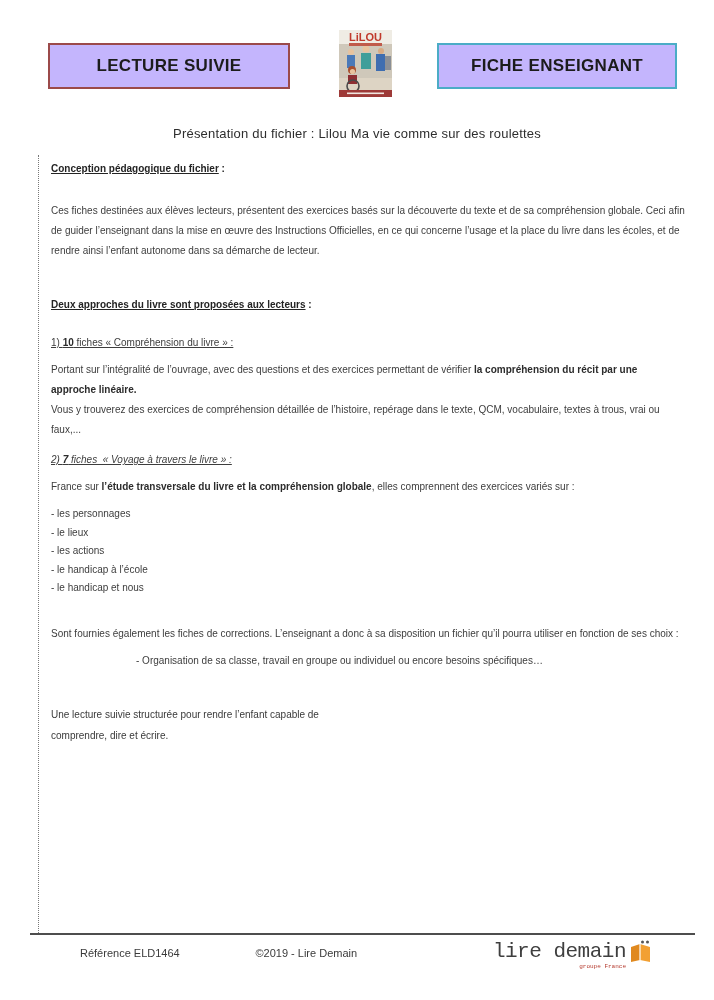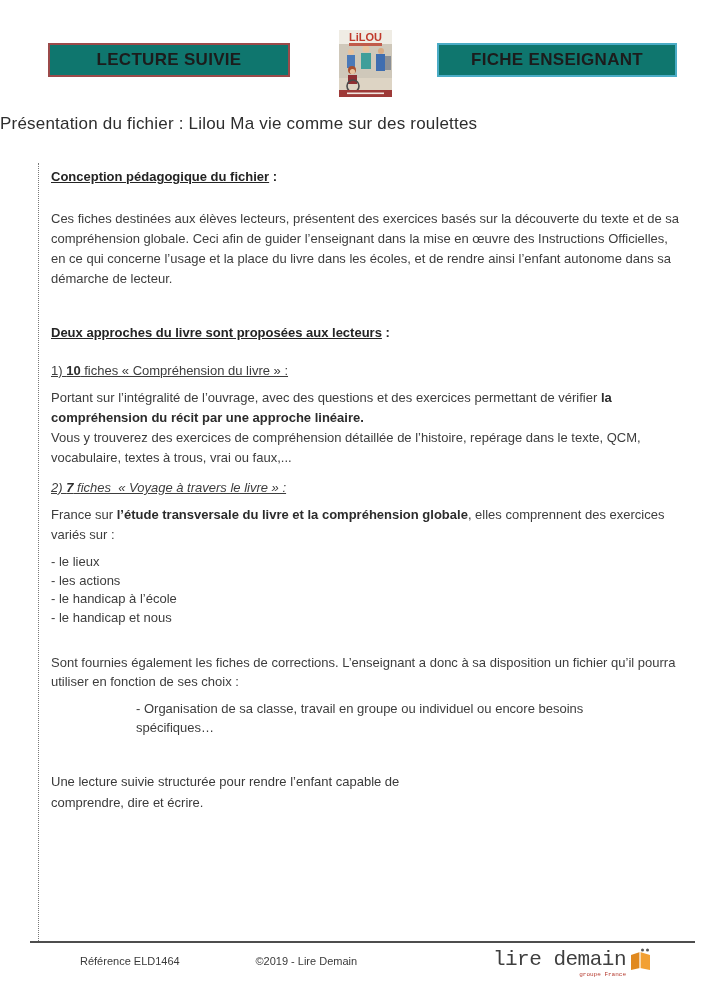--- a/index.html
+++ b/index.html
@@ -13,50 +13,50 @@
     font-family: "Liberation Sans", sans-serif;
     color: #3d3d3d;
     overflow: hidden;
   }
 
   
   .header { position: relative; height: 108px; }
   .hdr-box {
     position: absolute;
     top: 43px;
-    height: 34px;
-    background: #0f766e;
+    height: 46px;
+    background: #c4b5fd;
     display: flex;
     align-items: center;
     justify-content: center;
     font-weight: bold;
     font-size: 17px;
     letter-spacing: 0.3px;
     color: #1c1c1c;
   }
   .hdr-box.lecture { left: 48px; width: 242px; border: 2px solid #9b4a4a; }
   .hdr-box.fiche   { left: 437px; width: 240px; border: 2px solid #4bacc6; }
   .cover { position: absolute; left: 339px; top: 30px; width: 69px; height: 67px; }
 
   
   .doc-title {
-    margin-top: 6px;
-    text-align: left;
-    font-size: 17px;
+    margin-top: 18px;
+    text-align: center;
+    font-size: 13px;
     color: #2e2e2e;
     letter-spacing: 0.2px;
   }
 
   
   .content {
-    margin: 29px 19px 0 38px;
+    margin: 14px 19px 0 38px;
     border-left: 1px dotted #787878;
     padding: 4px 10px 0 12px;
     height: 778px;
-    font-size: 13px;
+    font-size: 10px;
     line-height: 20px;
     color: #3d3d3d;
   }
   .sec-heading { font-weight: bold; color: #242424; }
   .sec-heading .u { text-decoration: underline; }
   .para1 { margin-top: 22px; }
   .h-approches { margin-top: 34px; }
   .subhead { margin-top: 18px; }
   .subhead .u { text-decoration: underline; }
   .subhead2 { margin-top: 10px; font-style: italic; }
@@ -165,20 +165,21 @@
 
     <div class="subhead subhead2">
       <span class="u"><span>2) </span><b>7</b><span> fiches &nbsp;« Voyage à travers le livre » :</span></span>
     </div>
 
     <div class="p-fiches2">
       <span>France sur </span><b>l’étude transversale du livre et la compréhension globale</b><span>, elles comprennent des exercices variés sur :</span>
     </div>
 
     <div class="list1">
+      <div>- les personnages</div>
       <div>- le lieux</div>
       <div>- les actions</div>
       <div>- le handicap à l’école</div>
       <div>- le handicap et nous</div>
     </div>
 
     <div class="p-corrections">Sont fournies également les fiches de corrections. L’enseignant a donc à sa disposition un fichier qu’il pourra utiliser en fonction de ses choix :</div>
 
     <div class="list2">
       <div>- Organisation de sa classe, travail en groupe ou individuel ou encore besoins spécifiques…</div>

